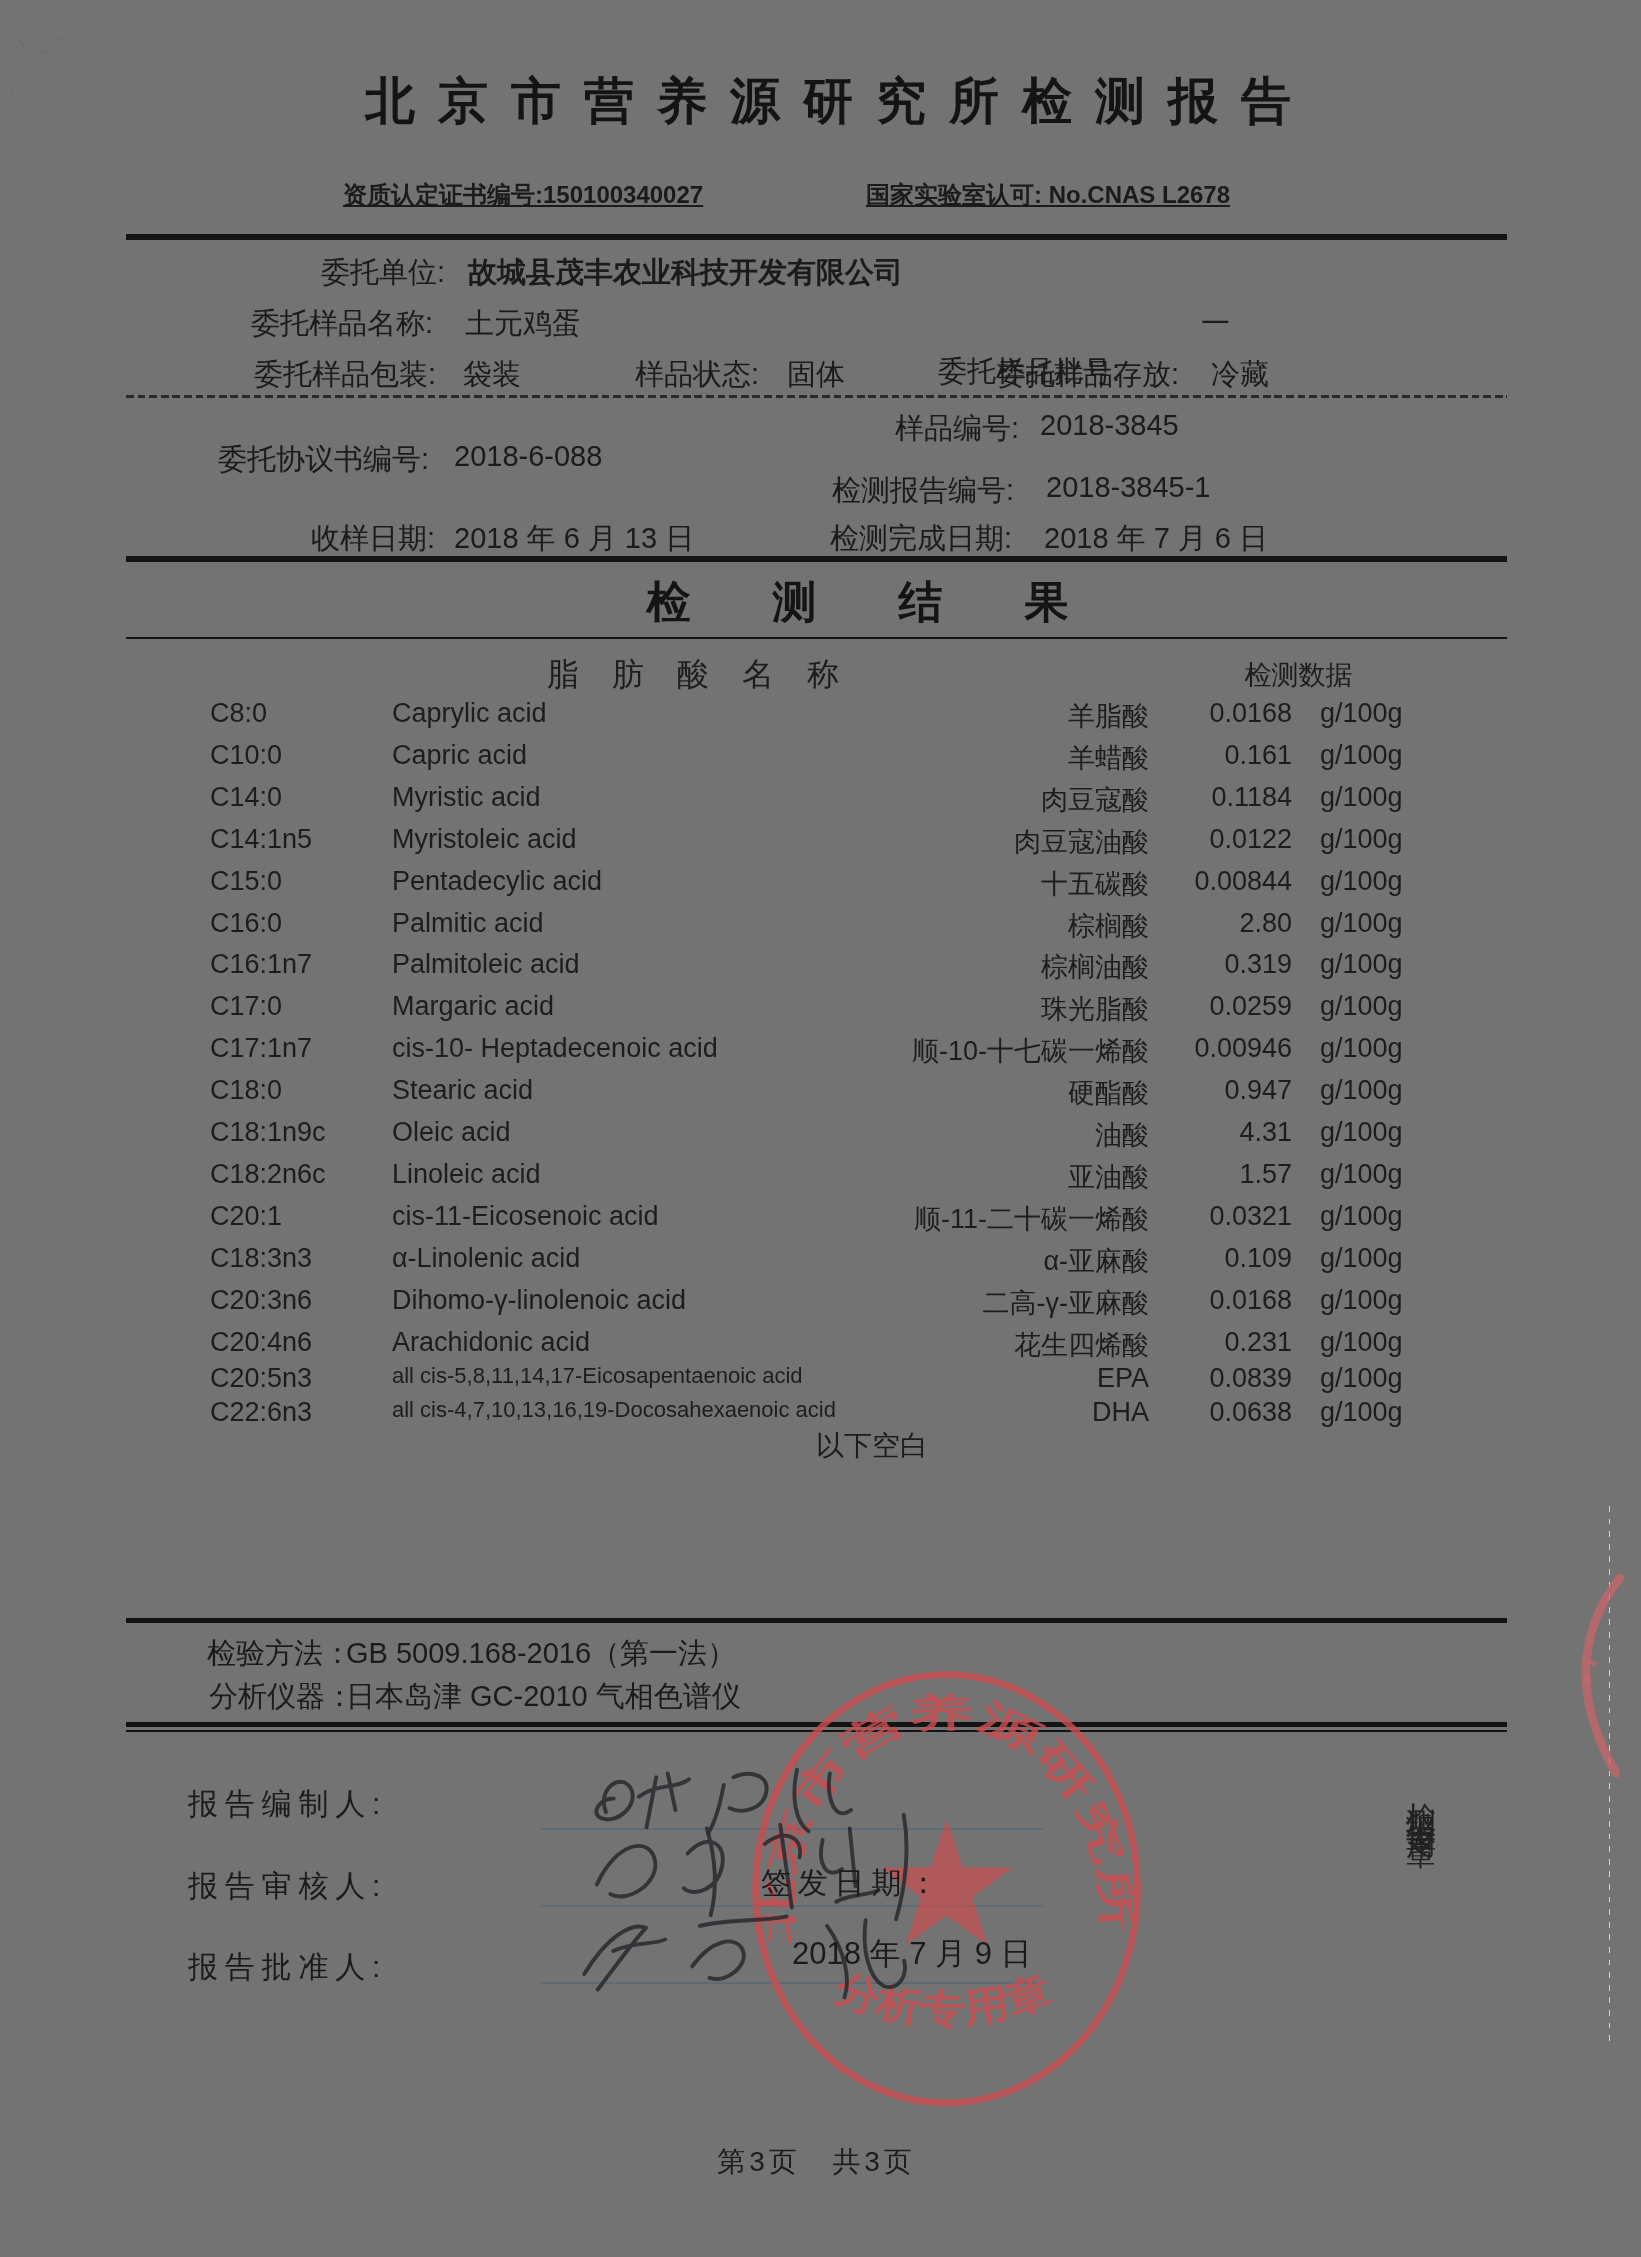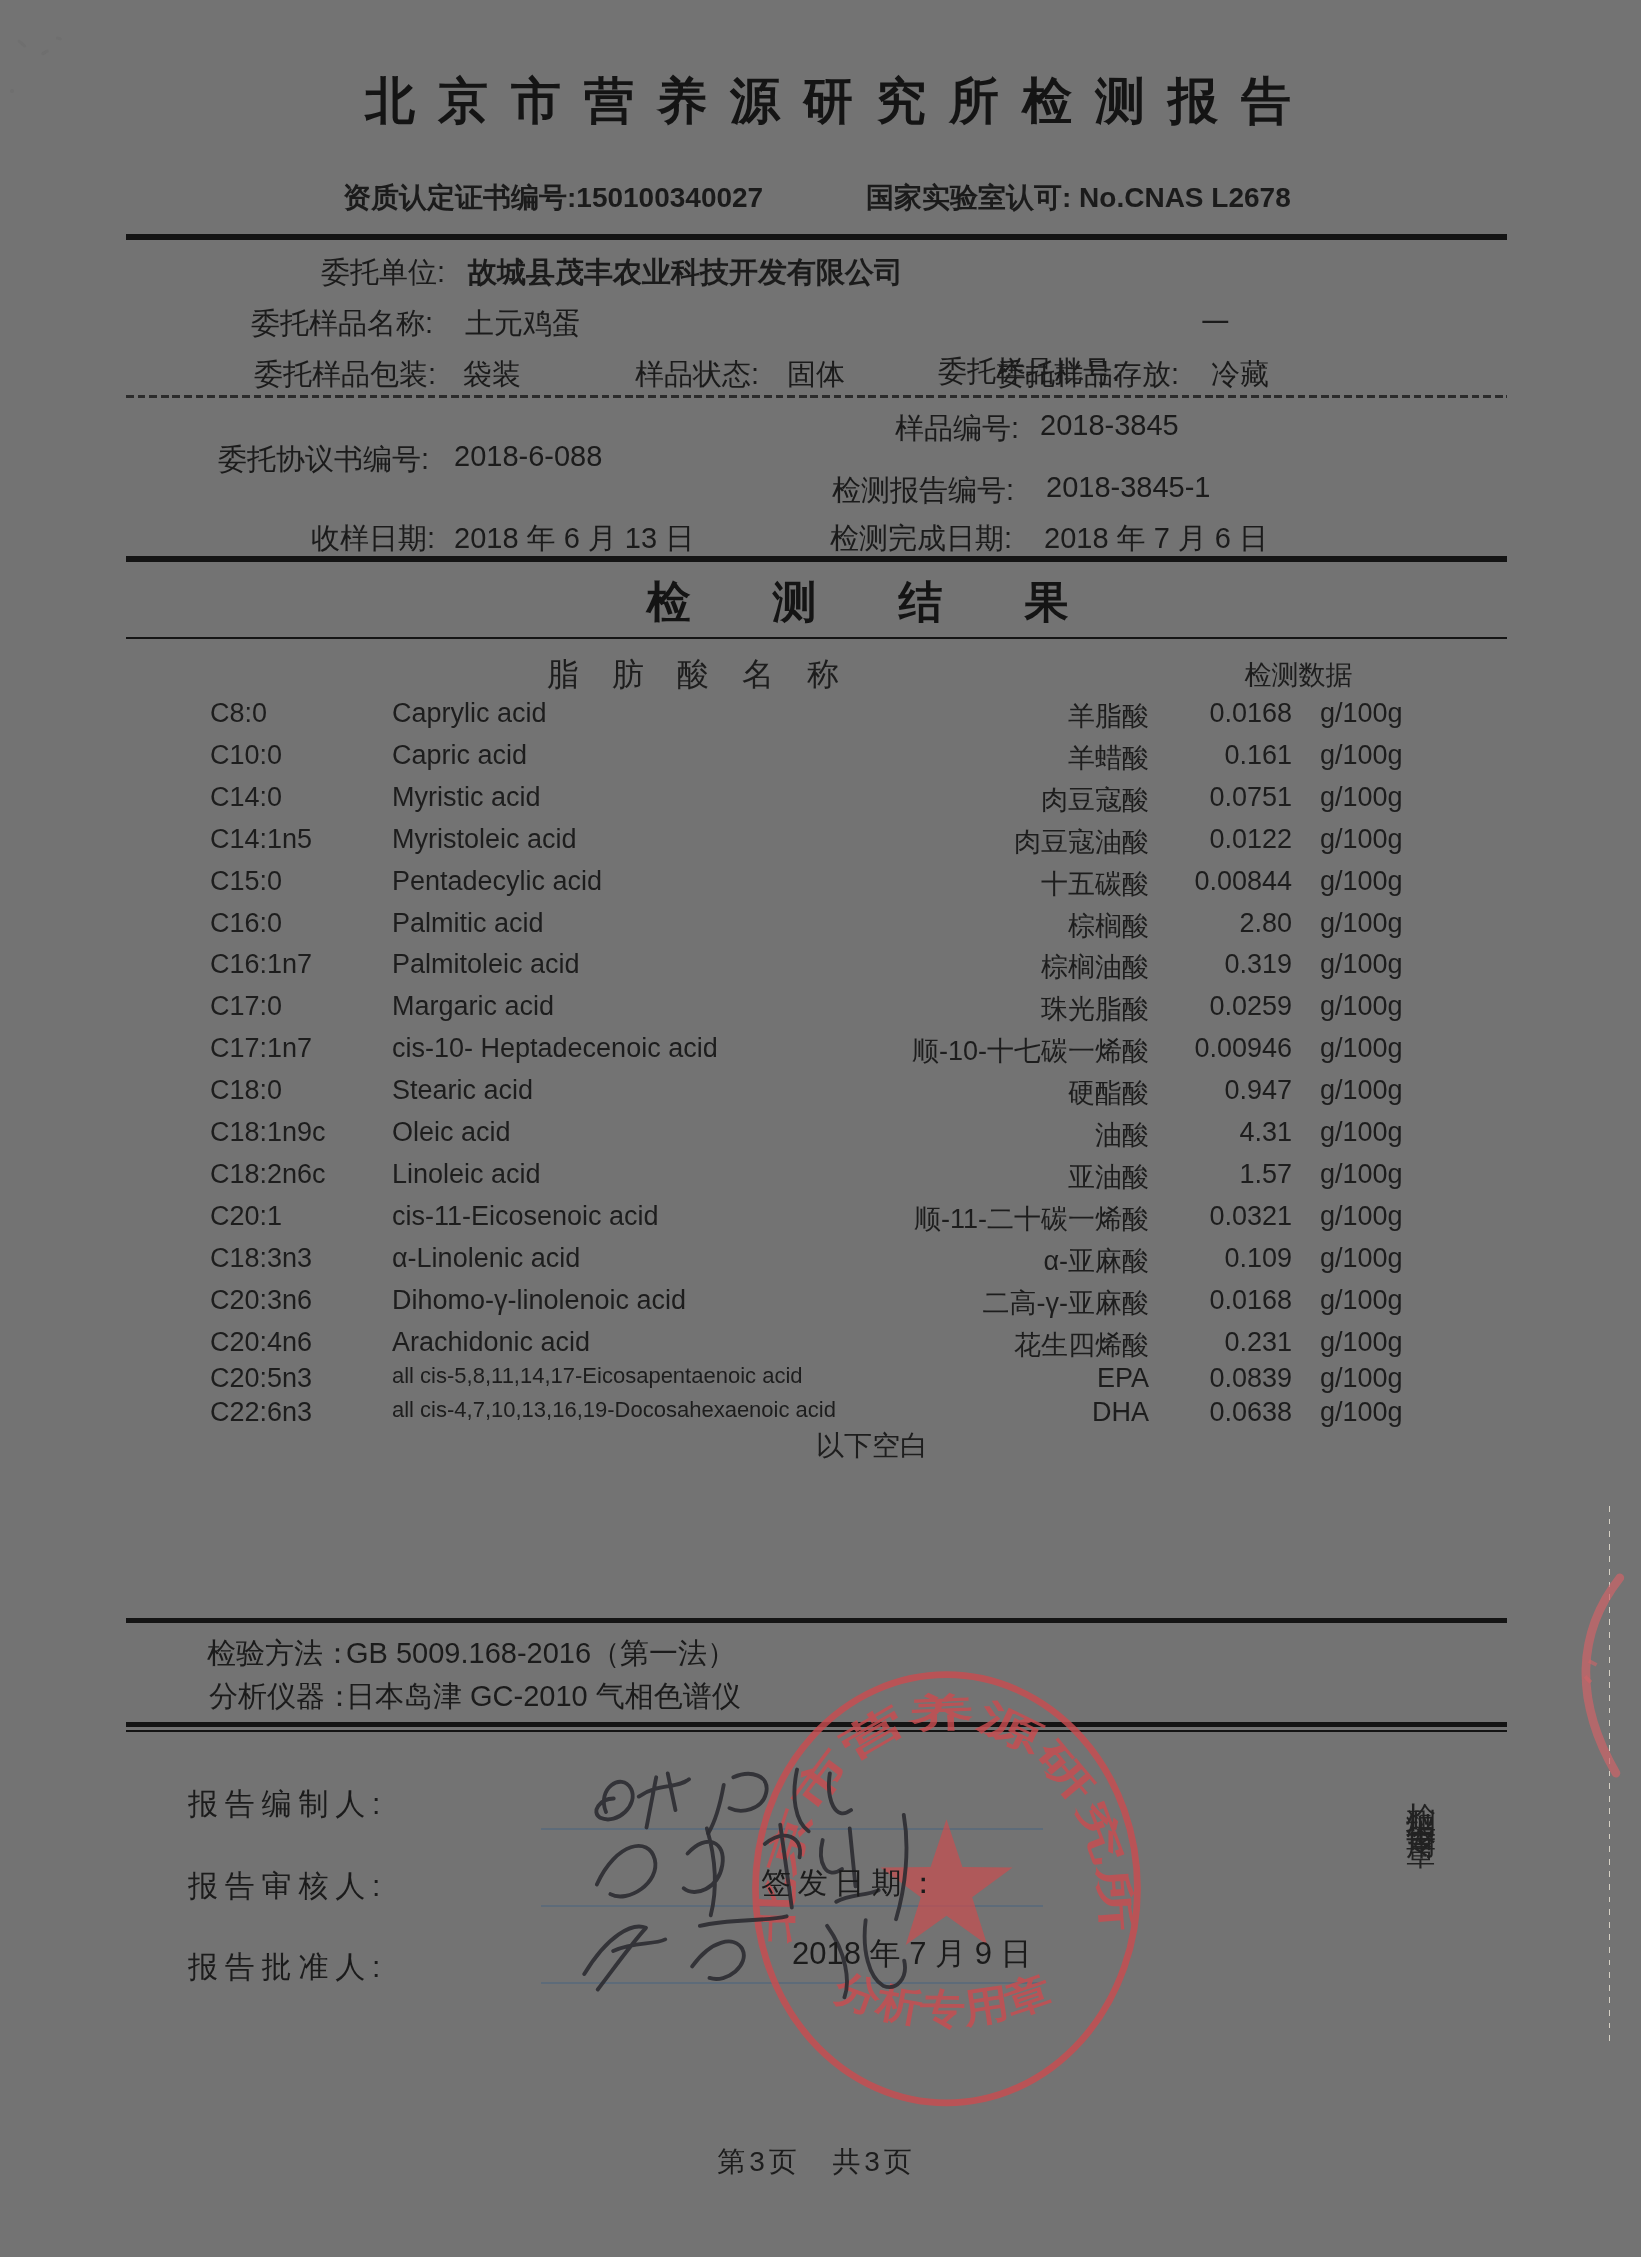--- a/index.html
+++ b/index.html
@@ -3,21 +3,21 @@
 <meta charset="utf-8">
 <style>
   html,body{margin:0;padding:0;background:#ececec;}
   .page{position:relative;width:1641px;height:2257px;margin:0 auto;background:#737373;
         font-family:"Liberation Sans","DejaVu Sans",sans-serif;color:#1d1d1d;overflow:hidden;}
   .abs{position:absolute;white-space:nowrap;}
   .title{position:absolute;left:126px;top:68px;width:1381px;text-align:center;
          font-size:50px;font-weight:bold;letter-spacing:23px;padding-left:23px;
          font-family:"Liberation Serif","DejaVu Serif",serif;color:#141414;}
   .lbl{position:absolute;font-size:29px;white-space:nowrap;color:#1b1b1b;}
-  .certline{font-size:28px;font-weight:bold;}
+  .certline{font-size:24px;font-weight:bold;text-decoration:underline;}
   .rule{position:absolute;left:126px;width:1381px;background:#141414;}
   .thick{height:5.8px;} .thin{height:1.9px;}
   .dashedrule{position:absolute;left:126px;width:1381px;height:2.9px;
      background:repeating-linear-gradient(90deg,#2b2b2b 0 7.7px,transparent 7.7px 11.6px);}
   .sechead{position:absolute;left:126px;top:573px;width:1381px;text-align:center;
      font-size:44px;font-weight:bold;letter-spacing:82px;padding-left:82px;color:#141414;}
   .namehead{position:absolute;left:126px;top:653px;width:1101px;text-align:center;
      font-size:32px;letter-spacing:33px;padding-left:33px;}
   .datahead{position:absolute;left:1202px;top:657px;width:193px;text-align:center;font-size:27px;}
   .t-row{position:absolute;left:0;width:1641px;height:35px;font-size:27px;}
@@ -105,21 +105,21 @@
         <span class="col-code">C10:0</span>
         <span class="col-en">Capric acid</span>
         <span class="col-cn">羊蜡酸</span>
         <span class="col-val">0.161</span>
         <span class="col-unit">g/100g</span>
       </div>
       <div class="t-row" style="top: 782px;">
         <span class="col-code">C14:0</span>
         <span class="col-en">Myristic acid</span>
         <span class="col-cn">肉豆寇酸</span>
-        <span class="col-val">0.0751</span>
+        <span class="col-val">0.1184</span>
         <span class="col-unit">g/100g</span>
       </div>
       <div class="t-row" style="top: 824px;">
         <span class="col-code">C14:1n5</span>
         <span class="col-en">Myristoleic acid</span>
         <span class="col-cn">肉豆寇油酸</span>
         <span class="col-val">0.0122</span>
         <span class="col-unit">g/100g</span>
       </div>
       <div class="t-row" style="top: 866px;">

